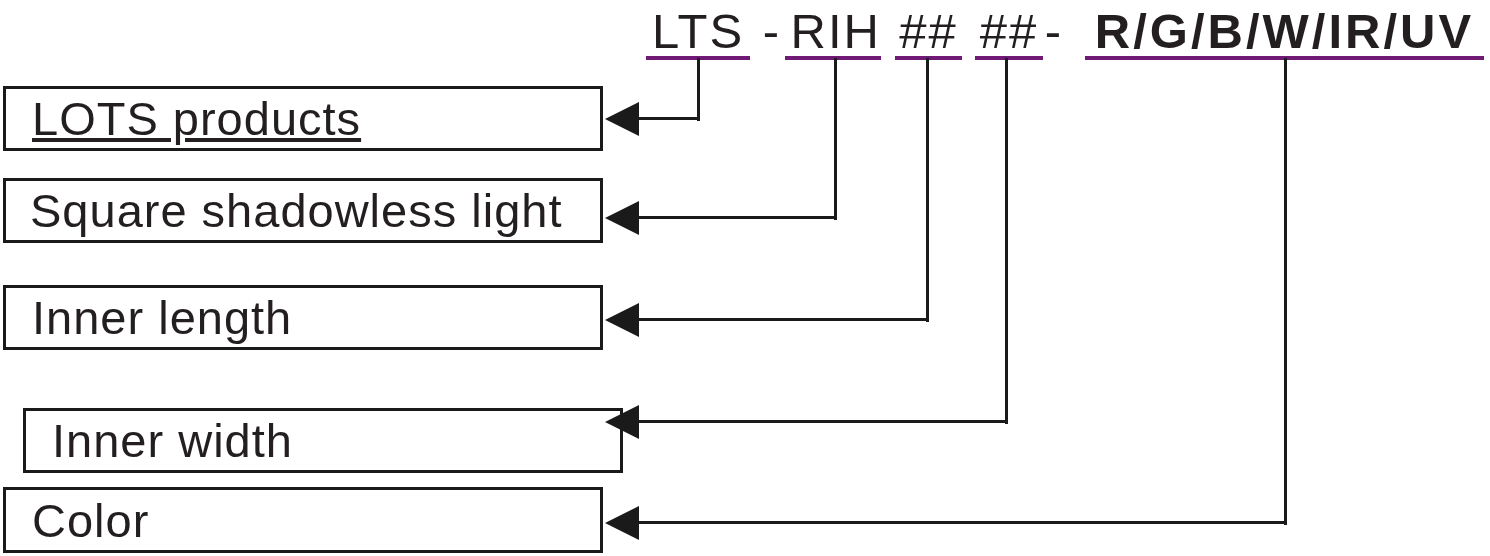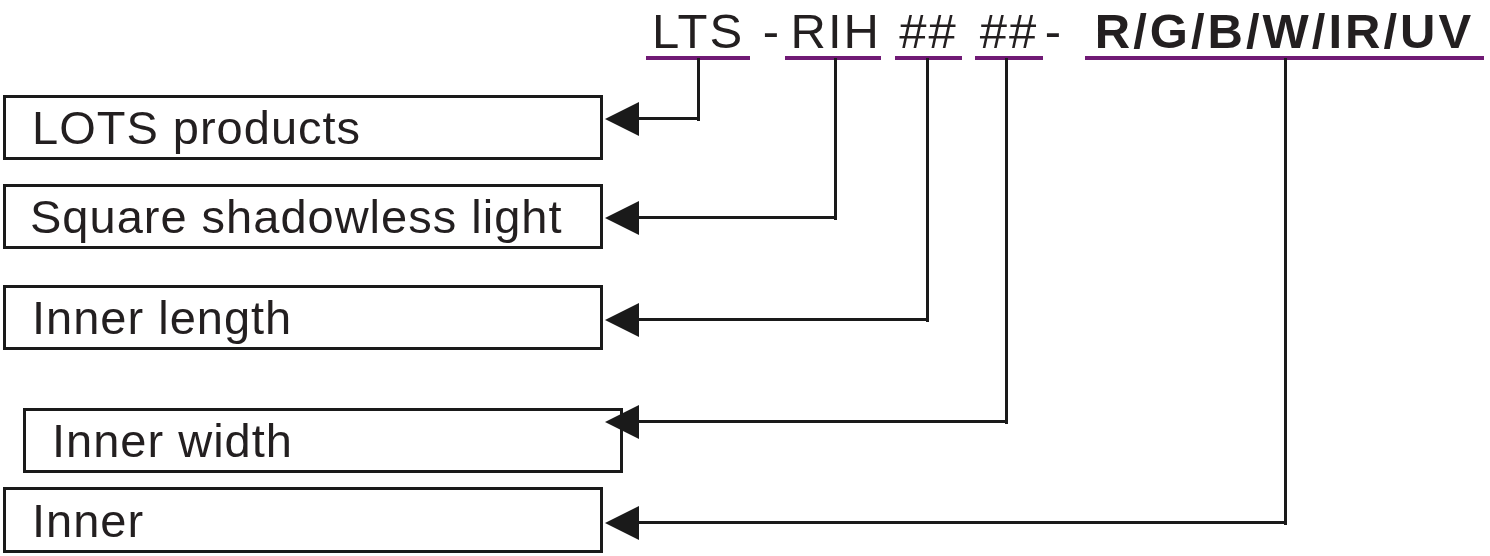--- a/index.html
+++ b/index.html
@@ -50,22 +50,22 @@
     display: flex;
     align-items: center;
     padding-left: 26px;
   }
   .label-box .label-text {
     font-size: 47px;
     letter-spacing: 1px;
     white-space: nowrap;
     color: #231f20;
   }
-  .box-1 { top: 95px; }
-  .box-2 { top: 184px; padding-left: 24px; }
+  .box-1 { top: 86px; text-decoration: underline; }
+  .box-2 { top: 178px; padding-left: 24px; }
   .box-3 { top: 285px; }
   .box-4 { top: 408px; margin-left: 20px; }
   .box-5 { top: 487px; height: 66px; }
   
   .vline, .hline {
     position: absolute;
     background: #1a1a1a;
   }
   .vline { width: 3px; top: 58px; }
   .hline { height: 3px; left: 634px; }
@@ -120,21 +120,21 @@
   <div class="label-box box-2">
     <span class="label-text">Square shadowless light</span>
   </div>
   <div class="label-box box-3">
     <span class="label-text">Inner length</span>
   </div>
   <div class="label-box box-4">
     <span class="label-text">Inner width</span>
   </div>
   <div class="label-box box-5">
-    <span class="label-text">Inner</span>
+    <span class="label-text">Color</span>
   </div>
 
   <div>
     <div class="vline c1-v"></div>
     <div class="hline c1-h"></div>
     <div class="arrowhead c1-a"></div>
   </div>
 
   <div>
     <div class="vline c2-v"></div>

